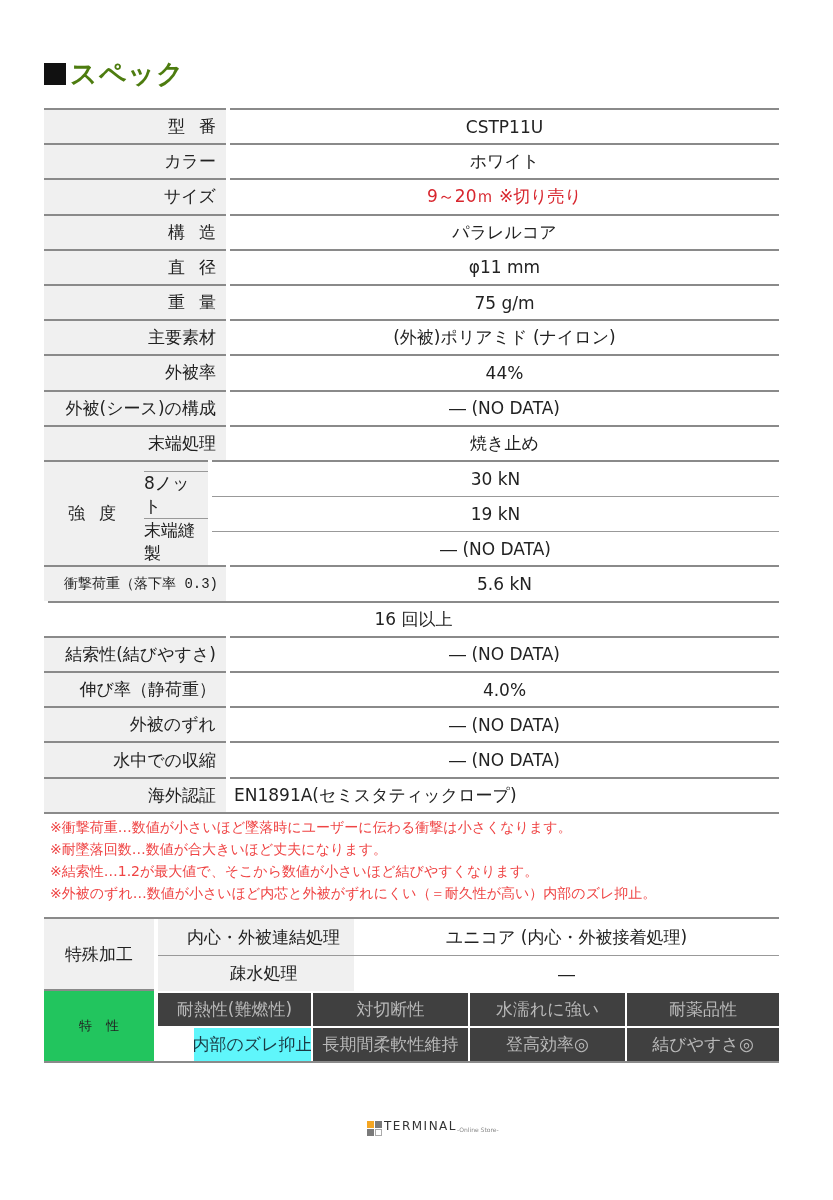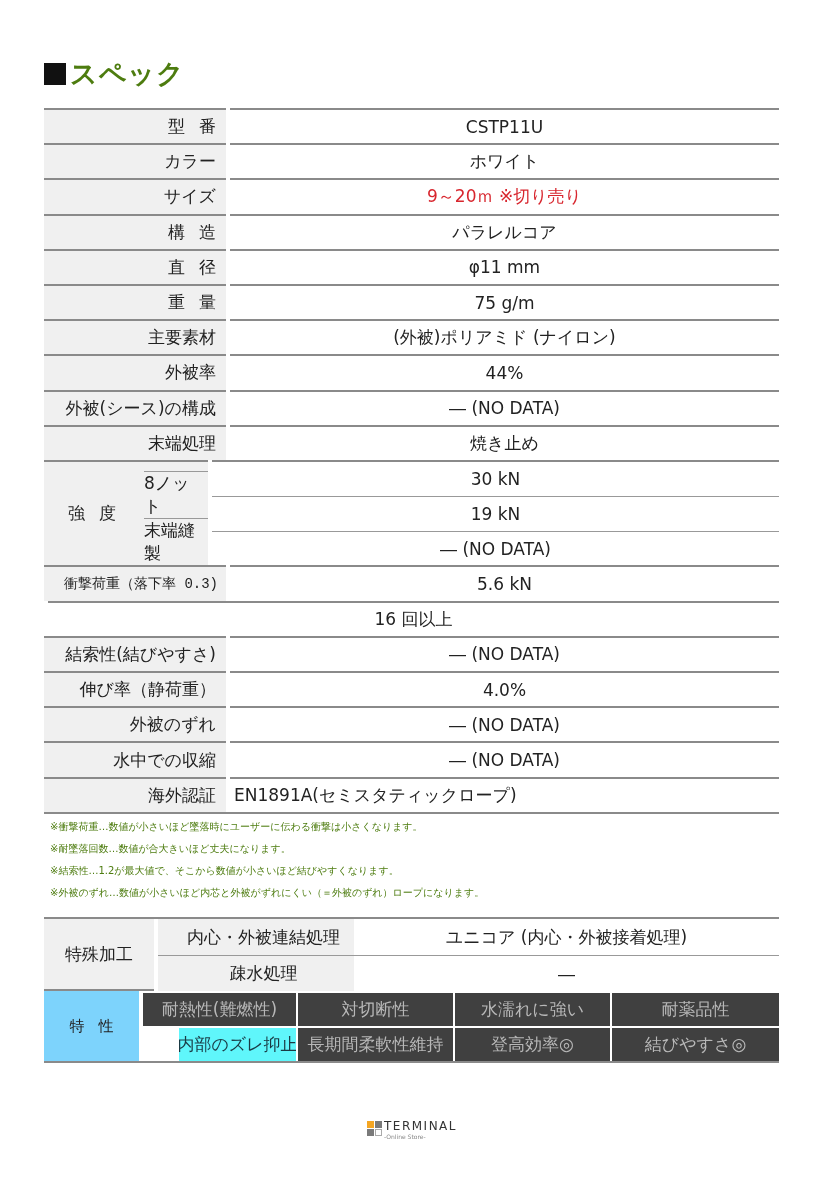--- a/index.html
+++ b/index.html
@@ -21,44 +21,44 @@
   .strength .group { width: 164px; background: #f0f0f0; border-top: 2px solid #8a8a8a; box-sizing: border-box; display: flex; }
   .strength .gl { width: 90px; display: flex; align-items: center; justify-content: center; font-size: 17px; letter-spacing: 14px; padding-left: 10px; }
   .strength .subs { flex: 1; display: flex; flex-direction: column; }
   .strength .sub { flex: 1; display: flex; align-items: center; justify-content: flex-end; padding-right: 8px; font-size: 17px; box-sizing: border-box; }
   .strength .sub + .sub { border-top: 1px solid #999; }
   .strength .vals { flex: 1; display: flex; flex-direction: column; }
   .strength .v { flex: 1; display: flex; align-items: center; justify-content: center; font-size: 17px; border-top: 1px solid #999; box-sizing: border-box; }
   .strength .v:first-child { border-top: 2px solid #8a8a8a; }
   .endline { border-top: 2px solid #8a8a8a; height: 0; }
 
-  .notes { position: absolute; left: 50px; top: 816px; font-size: 10px; line-height: 22px; color: #4d7c0f; }
+  .notes { position: absolute; left: 50px; top: 816px; font-size: 14px; line-height: 22px; color: #ef4444; }
   .notes div { white-space: nowrap; }
 
   .ext { position: absolute; left: 44px; top: 917px; width: 735px; }
   .ext .top { border-top: 2px solid #8a8a8a; }
   .sp { display: flex; height: 72px; }
   .sp .gl { width: 110px; background: #f0f0f0; display: flex; align-items: center; justify-content: center; font-size: 17px; border-bottom: 2px solid #8a8a8a; box-sizing: border-box; }
   .sp .gap2 { width: 4px; }
   .sp .grid { flex: 1; display: flex; flex-direction: column; }
   .sp .r { flex: 1; display: flex; }
   .sp .r + .r .k, .sp .r + .r .vv { border-top: 1px solid #999; }
   .sp .k { width: 196px; background: #f0f0f0; display: flex; align-items: center; justify-content: center; font-size: 17px; box-sizing: border-box; padding-left: 15px; }
   .sp .vv { flex: 1; display: flex; align-items: center; justify-content: center; font-size: 17px; box-sizing: border-box; }
   .feat { display: flex; height: 70px; border-bottom: 2px solid #8a8a8a; }
-  .feat .gl { width: 95px; background: #7dd3fc; display: flex; align-items: center; justify-content: center; font-size: 15px; letter-spacing: 14px; padding-left: 14px; box-sizing: border-box; }
+  .feat .gl { width: 110px; background: #22c55e; display: flex; align-items: center; justify-content: center; font-size: 13px; letter-spacing: 14px; padding-left: 14px; box-sizing: border-box; }
   .feat .gap2 { width: 4px; }
   .feat .cells { flex: 1; display: grid; grid-template-columns: 153px 155px 155px 1fr; grid-template-rows: 1fr 1fr; gap: 2px; padding-top: 2px; }
   .cell { background: #404040; color: #b8b8b8; display: flex; align-items: center; justify-content: center; font-size: 17px; white-space: nowrap; overflow: hidden; }
   .cell.on { background: #5ff6fb; color: #1a3a44; margin-left: 36px; }
 
   .logo { position: absolute; left: 367px; top: 1120px; display: flex; align-items: flex-start; }
   .logo .sqs { display: grid; grid-template-columns: 7px 7px; grid-template-rows: 7px 7px; gap: 1px; margin-right: 2px; margin-top: 1px; }
   .logo .sqs span { display: block; }
-  .logo .txt { display: flex; flex-direction: column; align-items: flex-start; }
+  .logo .txt { display: flex; flex-direction: row; align-items: flex-end; }
   .logo .brand { font-size: 12px; letter-spacing: 1.5px; color: #333; line-height: 13px; }
   .logo .sub { font-size: 6px; color: #888; line-height: 7px; }
 </style>
 </head>
 <body>
 
 <div class="title"><span class="sq"></span><span>スペック</span></div>
 
 <div class="spec">
   <div class="row">
@@ -171,21 +171,21 @@
       <div class="gap"></div>
       <div class="val left">EN1891A(セミスタティックロープ)</div>
     </div>
   <div class="endline"></div>
 </div>
 
 <div class="notes">
   <div>※衝撃荷重…数値が小さいほど墜落時にユーザーに伝わる衝撃は小さくなります。</div>
   <div>※耐墜落回数…数値が合大きいほど丈夫になります。</div>
   <div>※結索性…1.2が最大値で、そこから数値が小さいほど結びやすくなります。</div>
-  <div>※外被のずれ…数値が小さいほど内芯と外被がずれにくい（＝外被のずれ）ロープになります。</div>
+  <div>※外被のずれ…数値が小さいほど内芯と外被がずれにくい（＝耐久性が高い）内部のズレ抑止。</div>
 </div>
 
 <div class="ext">
   <div class="top"></div>
   <div class="sp">
     <div class="gl">特殊加工</div>
     <div class="gap2"></div>
     <div class="grid">
       <div class="r">
           <div class="k">内心・外被連結処理</div>

